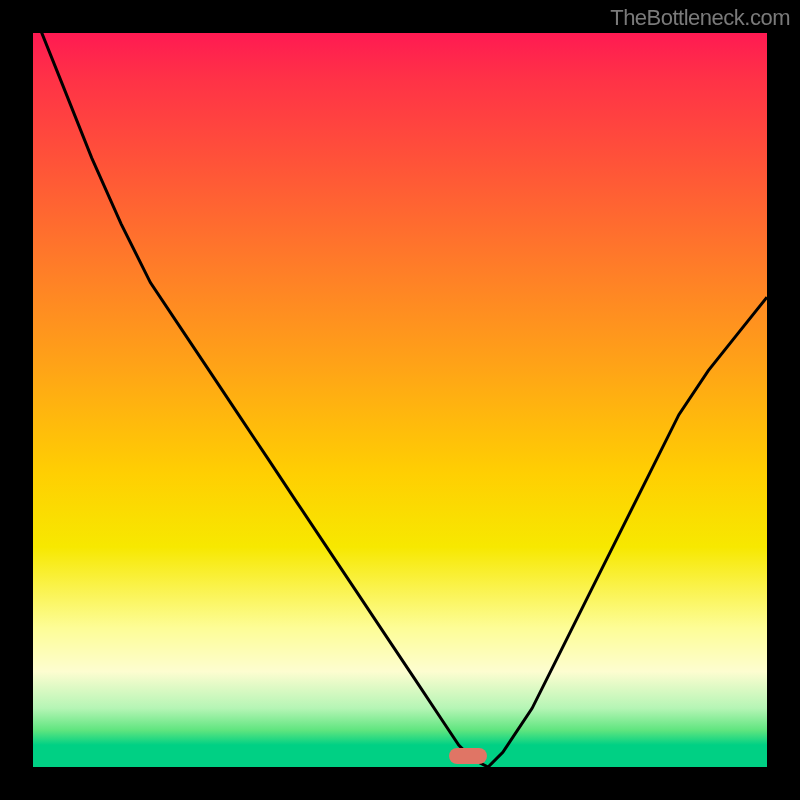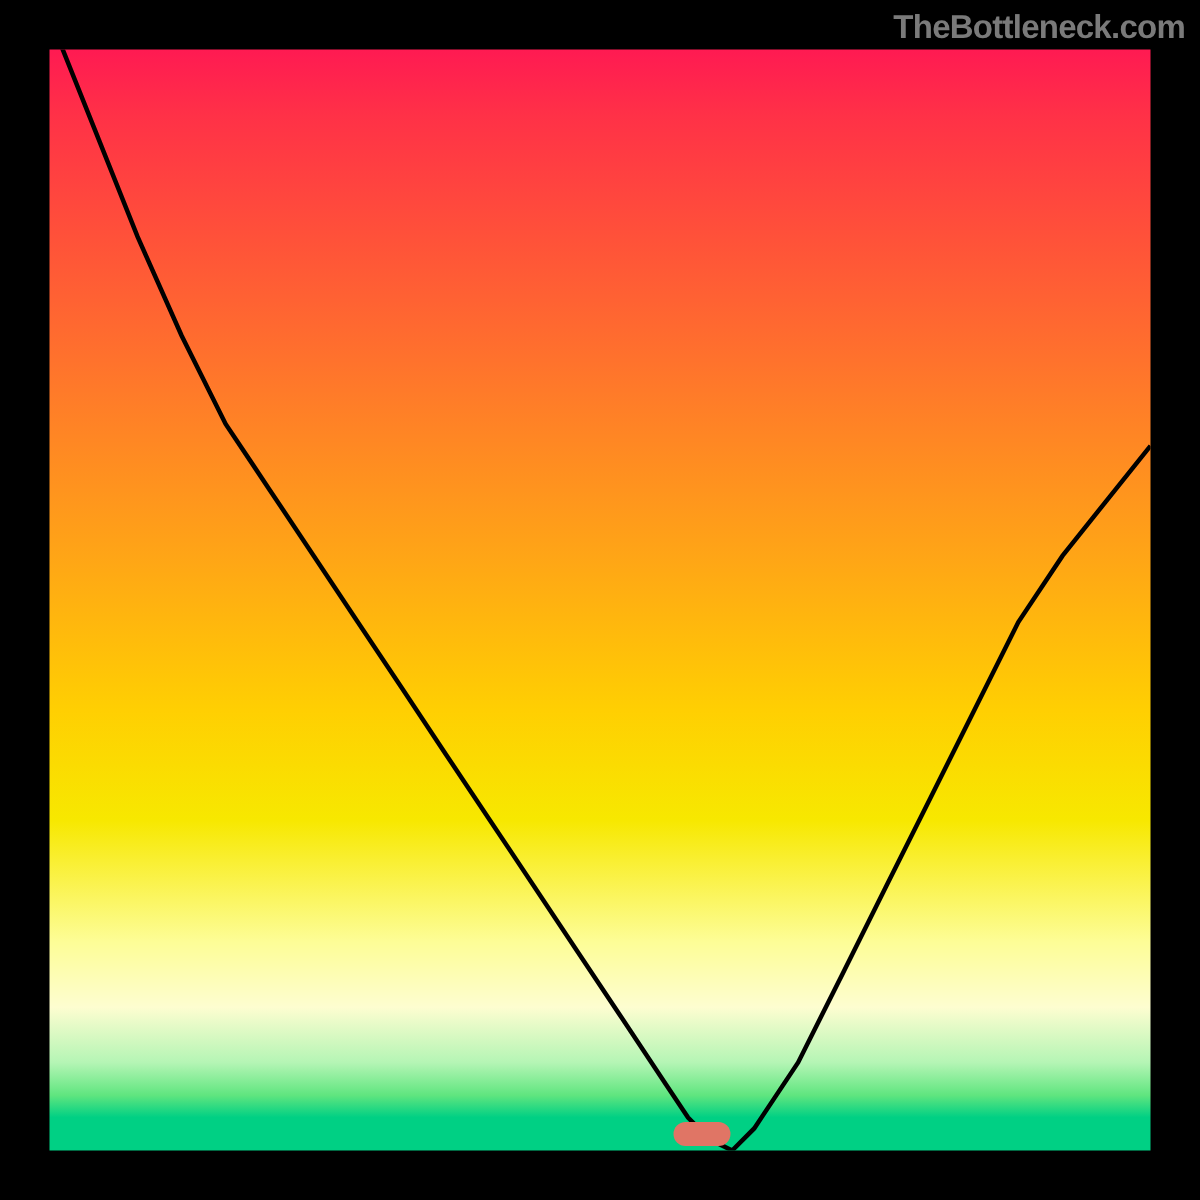--- a/index.html
+++ b/index.html
@@ -4,21 +4,21 @@
   <style>
     * { margin: 0; padding: 0; box-sizing: border-box; }
     body { width: 800px; height: 800px; background: #000; position: relative; }
     .watermark {
       position: absolute;
       top: 5px;
       right: 10px;
       color: #7a7a7a;
       font-family: Arial, sans-serif;
       font-size: 22px;
-      font-weight: 700;
+      font-weight: 400;
       letter-spacing: -0.5px;
     }
     .chart-area {
       position: absolute;
       top: 33px;
       left: 33px;
       width: 734px;
       height: 734px;
       background: linear-gradient(to bottom,
         #ff1a52 0%,

